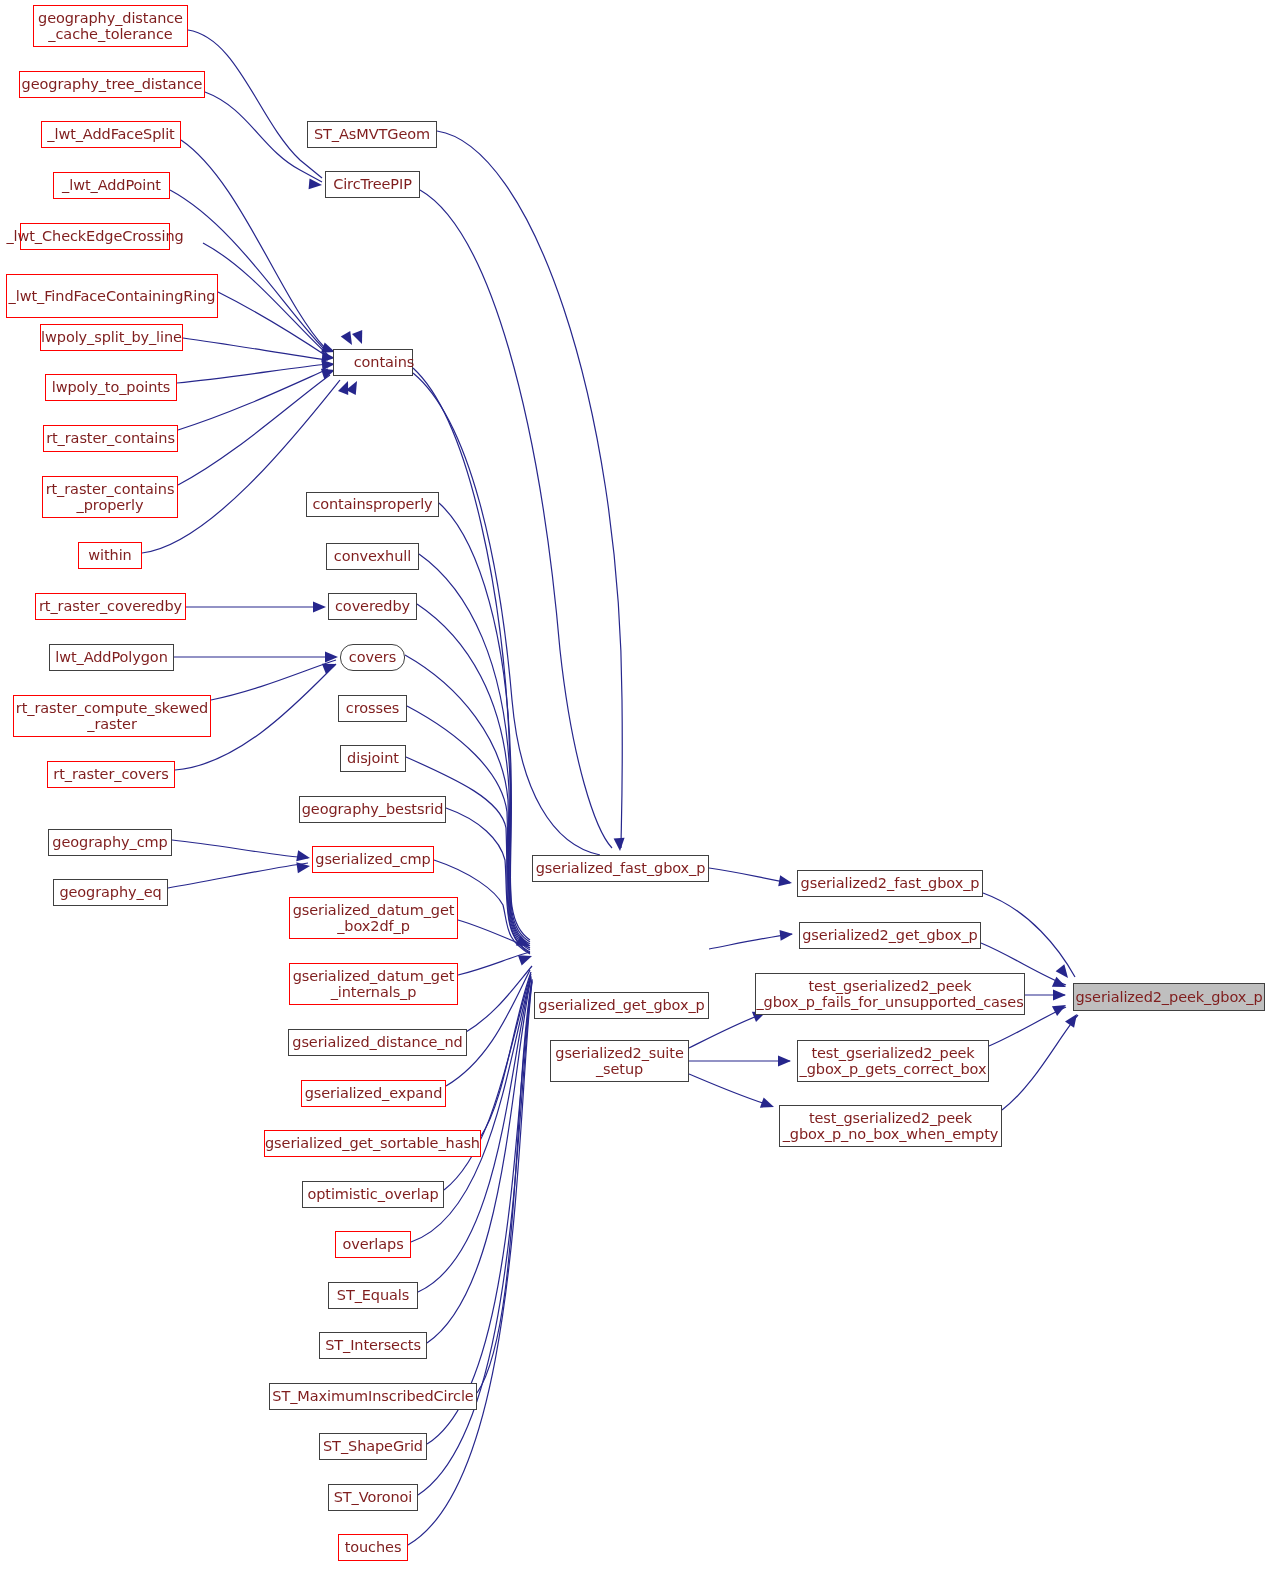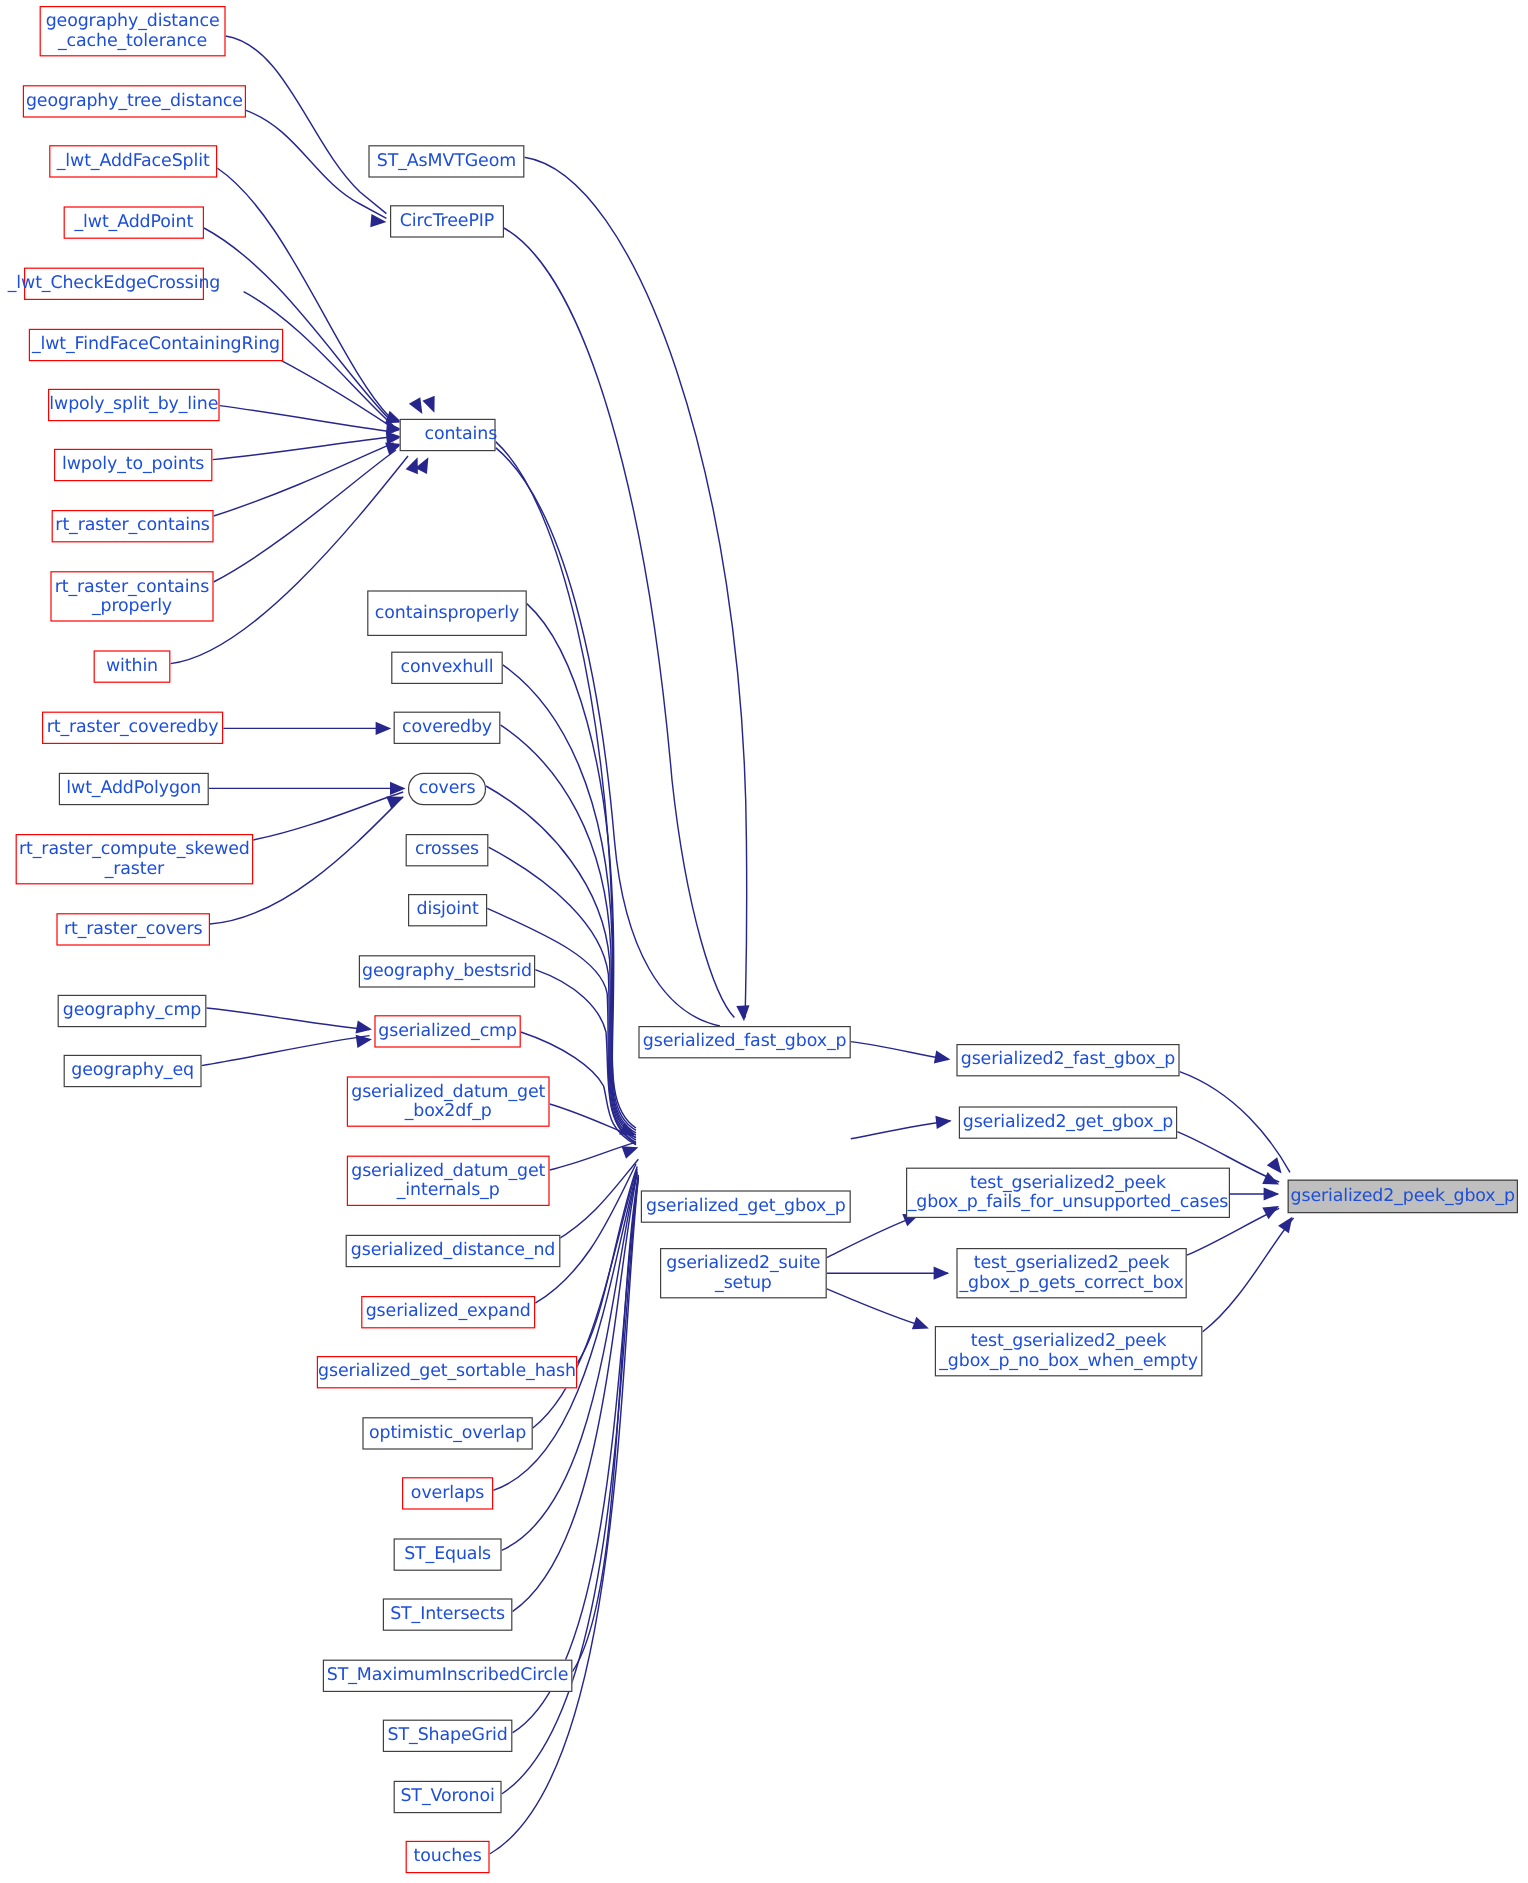--- a/index.html
+++ b/index.html
@@ -29,21 +29,21 @@
     position: absolute;
     box-sizing: border-box;
     display: flex;
     align-items: center;
     justify-content: center;
     text-align: center;
     background: #ffffff;
     border: 1px solid #404040;
     font-size: 14.5px;
     line-height: 1.12;
-    color: #1d4ed8;
+    color: #7f1d1d;
     white-space: pre-line;
     letter-spacing: -0.1px;
     z-index: 2;
   }
   .node.red {
     border-color: #ff0000;
   }
   .node.highlight {
     background: #bfbfbf;
     border-color: #404040;
@@ -143,38 +143,38 @@
       <polygon points="0,0 -13,-5.5 -13,5.5" class="arrow-head" transform="translate(1066,1005) rotate(-28)"></polygon>
       <polygon points="0,0 -13,-5.5 -13,5.5" class="arrow-head" transform="translate(1077,1014) rotate(-55)"></polygon>
     </svg>
   <div id="node-layer">
       <div class="node red" style="left: 33px; top: 5px; width: 155px; height: 42px;">geography_distance
 _cache_tolerance</div>
       <div class="node red" style="left: 19px; top: 71px; width: 186px; height: 27px;">geography_tree_distance</div>
       <div class="node red" style="left: 41px; top: 121px; width: 140px; height: 27px;">_lwt_AddFaceSplit</div>
       <div class="node red" style="left: 53px; top: 172px; width: 117px; height: 27px;">_lwt_AddPoint</div>
       <div class="node red" style="left: 20px; top: 223px; width: 150px; height: 27px; text-align: right;">_lwt_CheckEdgeCrossing</div>
-      <div class="node red" style="left: 24px; top: 274px; width: 212px; height: 27px;">_lwt_FindFaceContainingRing</div>
+      <div class="node red" style="left: 6px; top: 274px; width: 212px; height: 44px;">_lwt_FindFaceContainingRing</div>
       <div class="node red" style="left: 40px; top: 324px; width: 143px; height: 27px;">lwpoly_split_by_line</div>
       <div class="node red" style="left: 45px; top: 374px; width: 132px; height: 27px;">lwpoly_to_points</div>
       <div class="node red" style="left: 43px; top: 425px; width: 135px; height: 27px;">rt_raster_contains</div>
       <div class="node red" style="left: 42px; top: 476px; width: 136px; height: 42px;">rt_raster_contains
 _properly</div>
       <div class="node red" style="left: 78px; top: 542px; width: 64px; height: 27px;">within</div>
       <div class="node red" style="left: 35px; top: 593px; width: 151px; height: 27px;">rt_raster_coveredby</div>
       <div class="node" style="left: 49px; top: 644px; width: 125px; height: 27px;">lwt_AddPolygon</div>
       <div class="node red" style="left: 13px; top: 695px; width: 198px; height: 42px;">rt_raster_compute_skewed
 _raster</div>
       <div class="node red" style="left: 47px; top: 761px; width: 128px; height: 27px;">rt_raster_covers</div>
       <div class="node" style="left: 48px; top: 829px; width: 124px; height: 27px;">geography_cmp</div>
       <div class="node" style="left: 53px; top: 879px; width: 115px; height: 27px;">geography_eq</div>
       <div class="node" style="left: 307px; top: 121px; width: 130px; height: 27px;">ST_AsMVTGeom</div>
       <div class="node" style="left: 325px; top: 171px; width: 95px; height: 27px;">CircTreePIP</div>
       <div class="node" style="left: 333px; top: 349px; width: 80px; height: 27px; padding-left: 22px;">contains</div>
-      <div class="node" style="left: 306px; top: 492px; width: 133px; height: 38px; text-align: center;">containsproperly</div>
+      <div class="node" style="left: 306px; top: 492px; width: 133px; height: 25px; text-align: center;">containsproperly</div>
       <div class="node" style="left: 326px; top: 543px; width: 93px; height: 27px;">convexhull</div>
       <div class="node" style="left: 328px; top: 593px; width: 89px; height: 27px;">coveredby</div>
       <div class="node" style="left: 340px; top: 644px; width: 65px; height: 27px; border-radius: 13px;">covers</div>
       <div class="node" style="left: 338px; top: 695px; width: 69px; height: 27px;">crosses</div>
       <div class="node" style="left: 340px; top: 745px; width: 66px; height: 27px;">disjoint</div>
       <div class="node" style="left: 299px; top: 796px; width: 147px; height: 27px;">geography_bestsrid</div>
       <div class="node red" style="left: 312px; top: 846px; width: 122px; height: 27px;">gserialized_cmp</div>
       <div class="node red" style="left: 289px; top: 897px; width: 169px; height: 42px;">gserialized_datum_get
 _box2df_p</div>
       <div class="node red" style="left: 289px; top: 963px; width: 169px; height: 42px;">gserialized_datum_get

